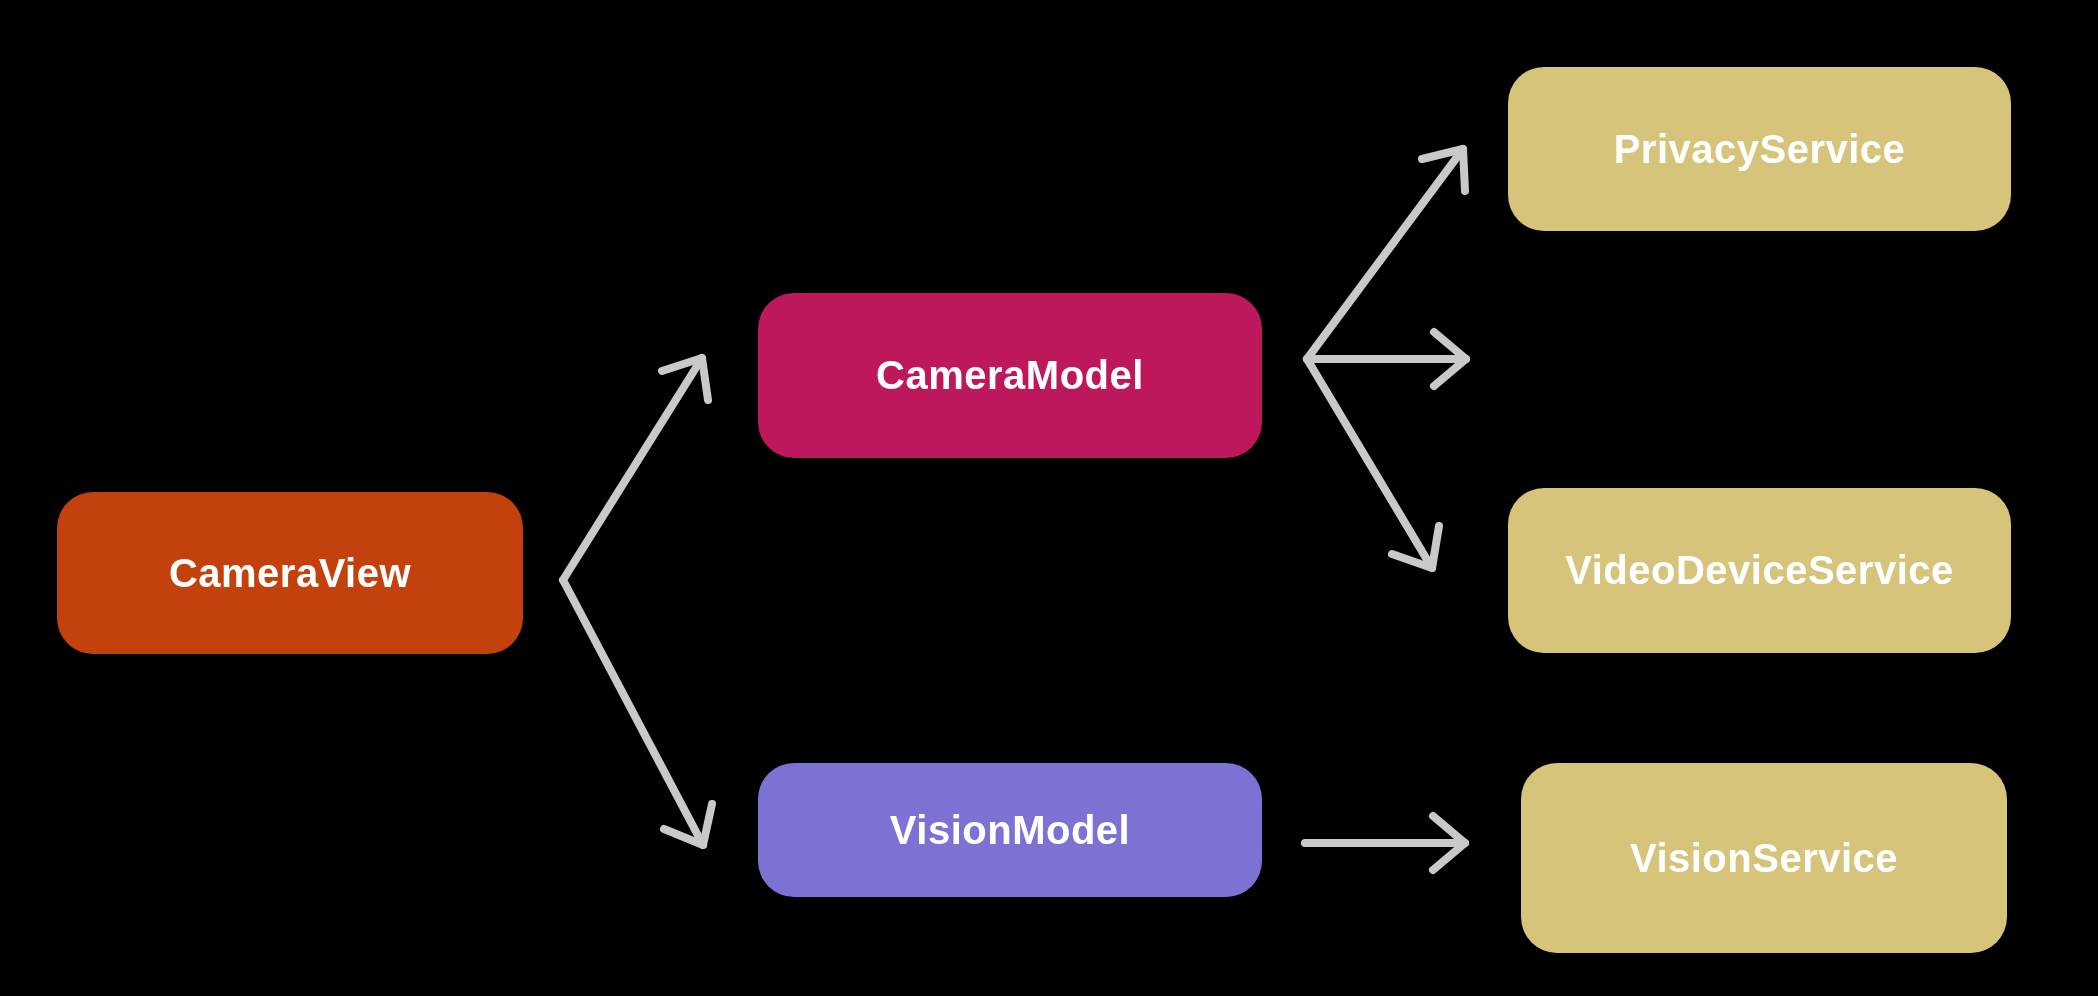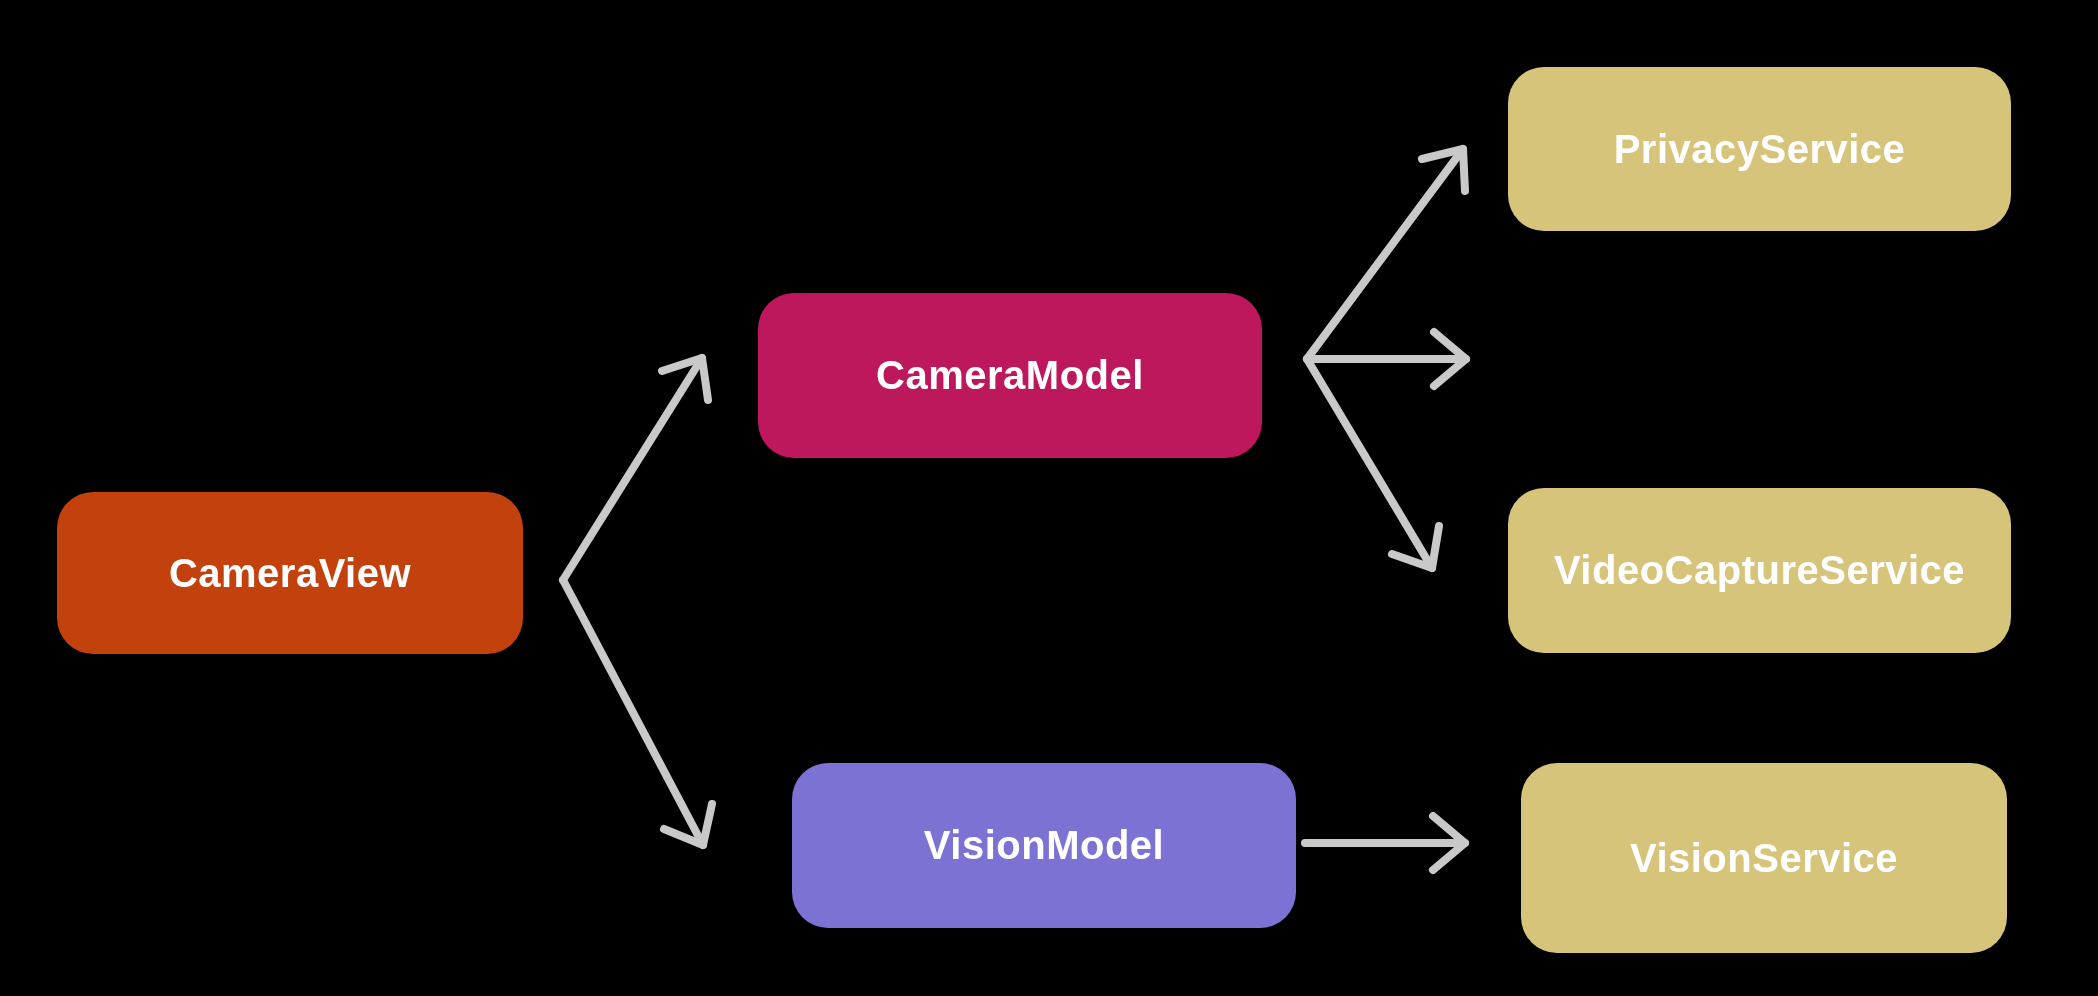--- a/index.html
+++ b/index.html
@@ -32,21 +32,21 @@
     display: flex;
     align-items: center;
     justify-content: center;
     font-weight: 700;
     font-size: 40px;
     letter-spacing: 0.5px;
   }
   
   .n-camera-view          { left:  57px; top: 492px; width: 466px; height: 162px; }
   .n-camera-model         { left: 758px; top: 277px; width: 504px; height: 165px; }
-  .n-vision-model         { left: 792px; top: 763px; width: 504px; height: 165px; }
+  .n-vision-model         { left: 758px; top: 763px; width: 504px; height: 134px; }
   .n-privacy-service      { left: 1508px; top:  67px; width: 503px; height: 164px; }
   .n-video-capture-service{ left: 1508px; top: 277px; width: 503px; height: 165px; }
   .n-video-device-service { left: 1508px; top: 488px; width: 503px; height: 165px; }
   .n-vision-service       { left: 1521px; top: 763px; width: 486px; height: 190px; }
 </style>
 </head>
 <body style="background-color: rgb(0, 0, 0);">
 
 <div class="stage" style="color: rgb(255, 255, 255);">
 
@@ -88,20 +88,20 @@
   <div class="node n-vision-model" style="background-color: rgb(123, 114, 212);">
     <span>VisionModel</span>
   </div>
 
   <div class="node n-privacy-service" style="background-color: rgb(214, 196, 123);">
     <span>PrivacyService</span>
   </div>
 
 
   <div class="node n-video-device-service" style="background-color: rgb(214, 196, 123);">
-    <span>VideoCaptureService</span>
+    <span>VideoDeviceService</span>
   </div>
 
   <div class="node n-vision-service" style="background-color: rgb(214, 196, 123);">
     <span>VisionService</span>
   </div>
 
 </div>
 
 </body></html>

